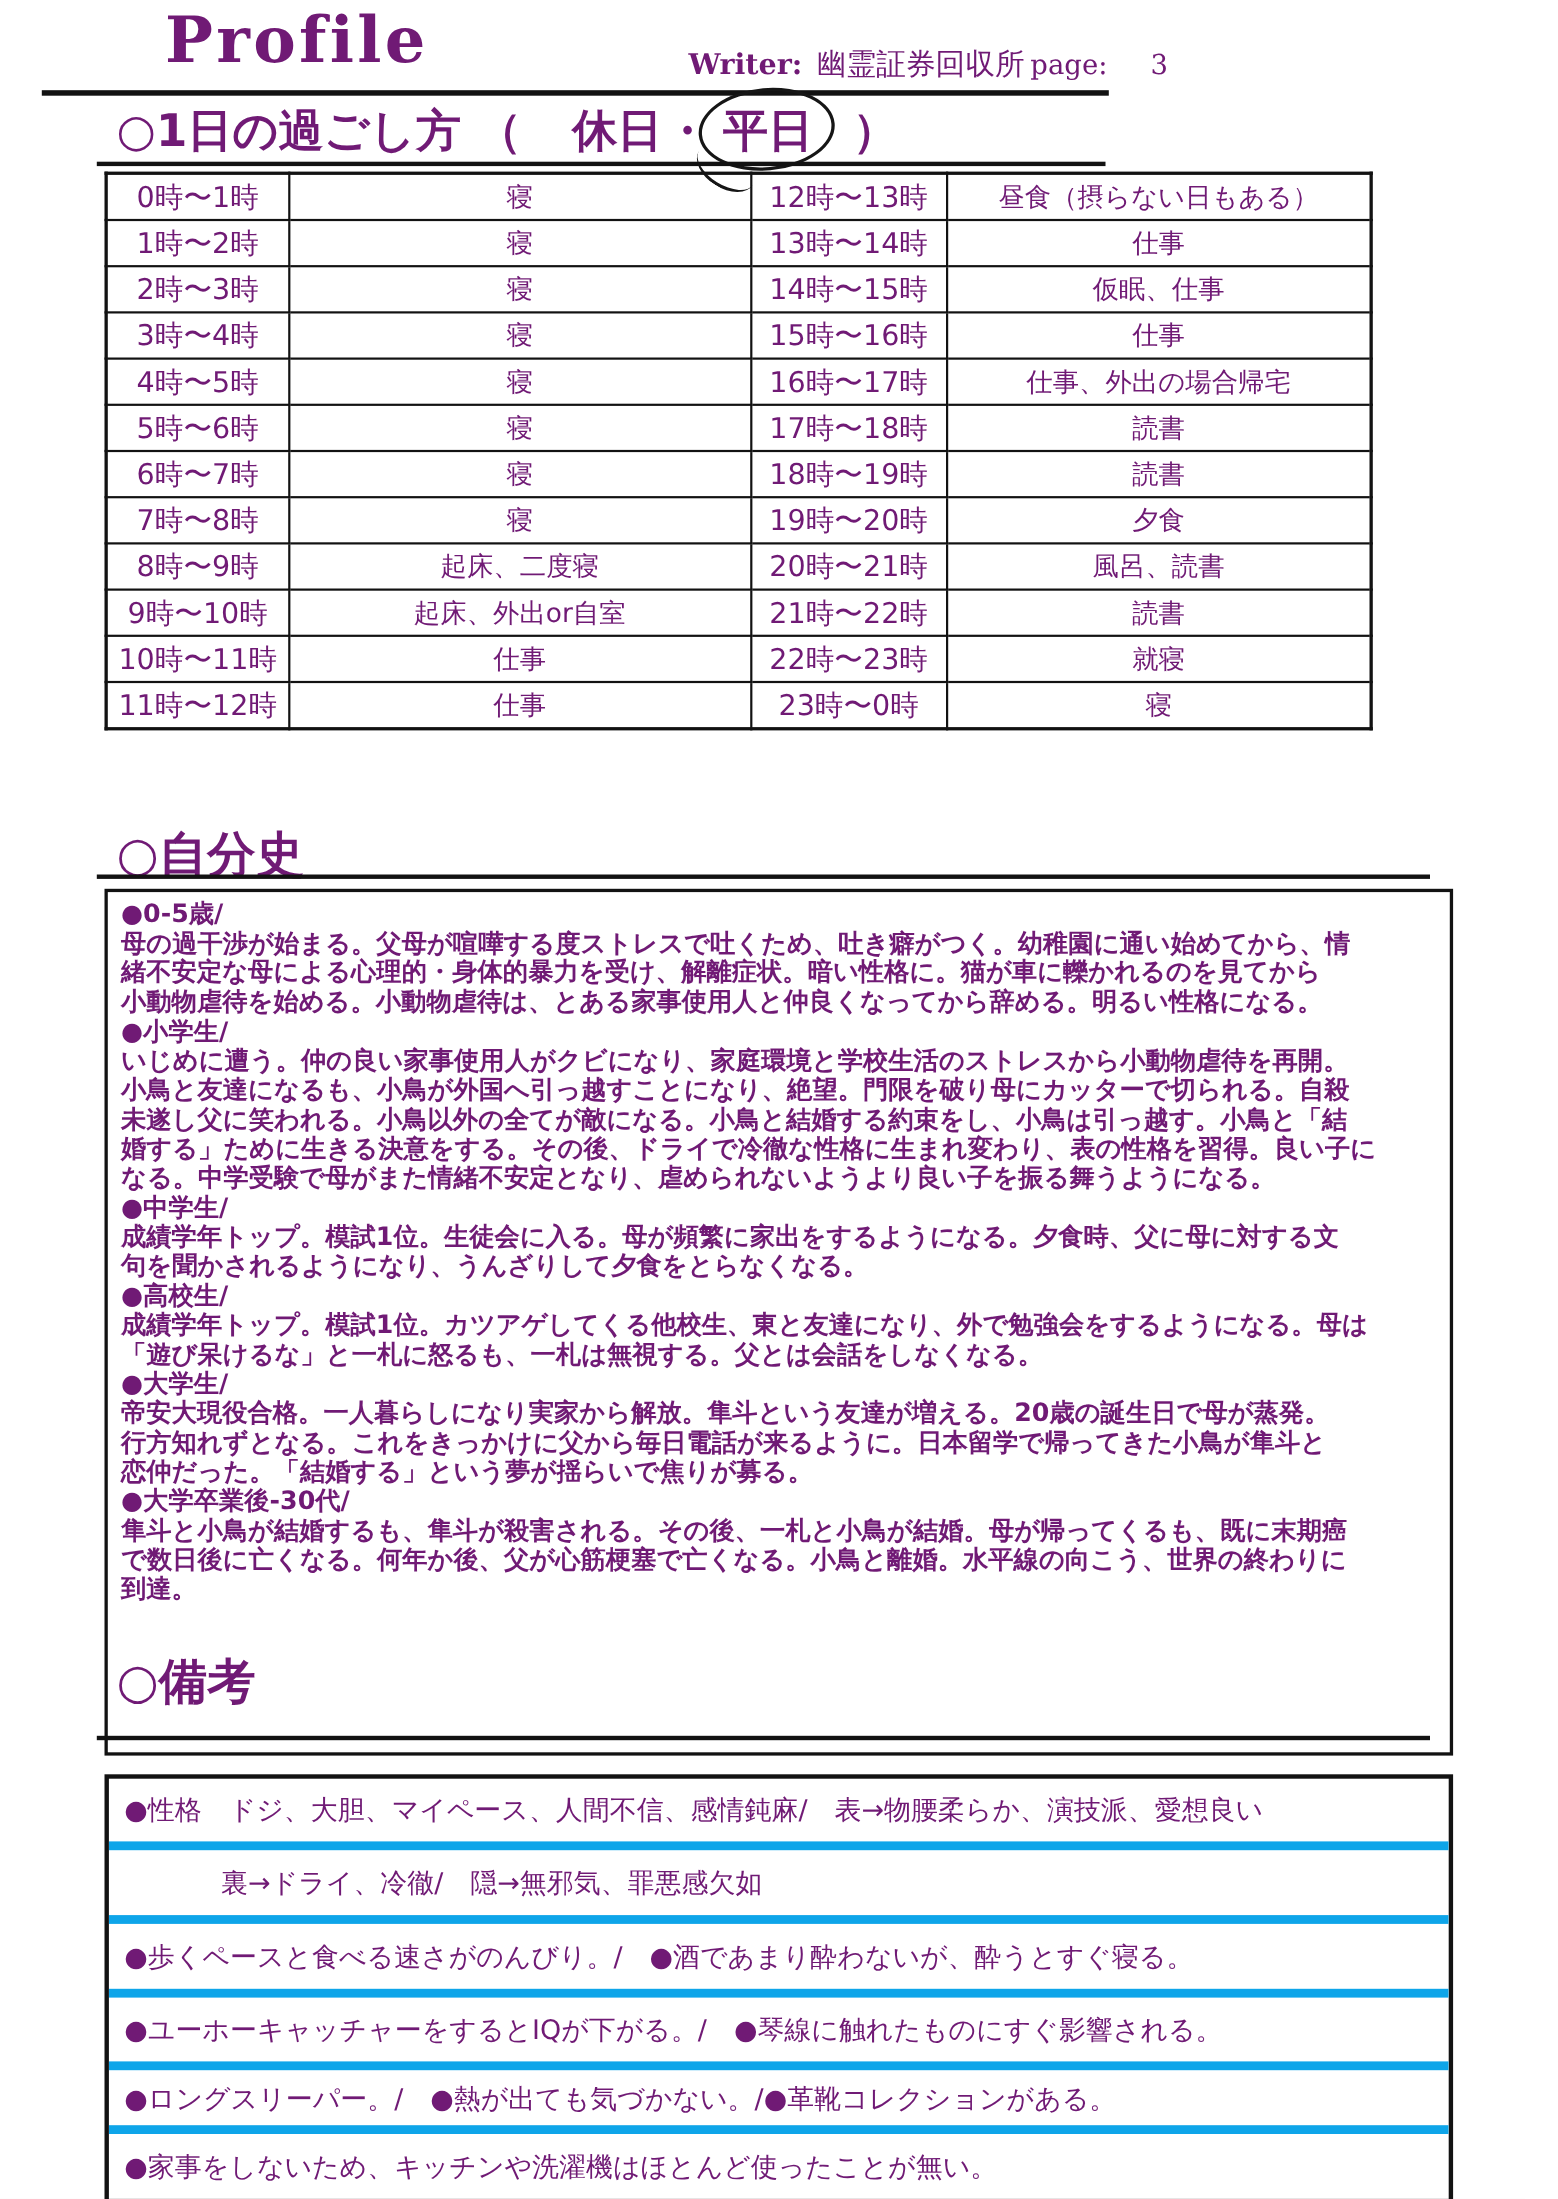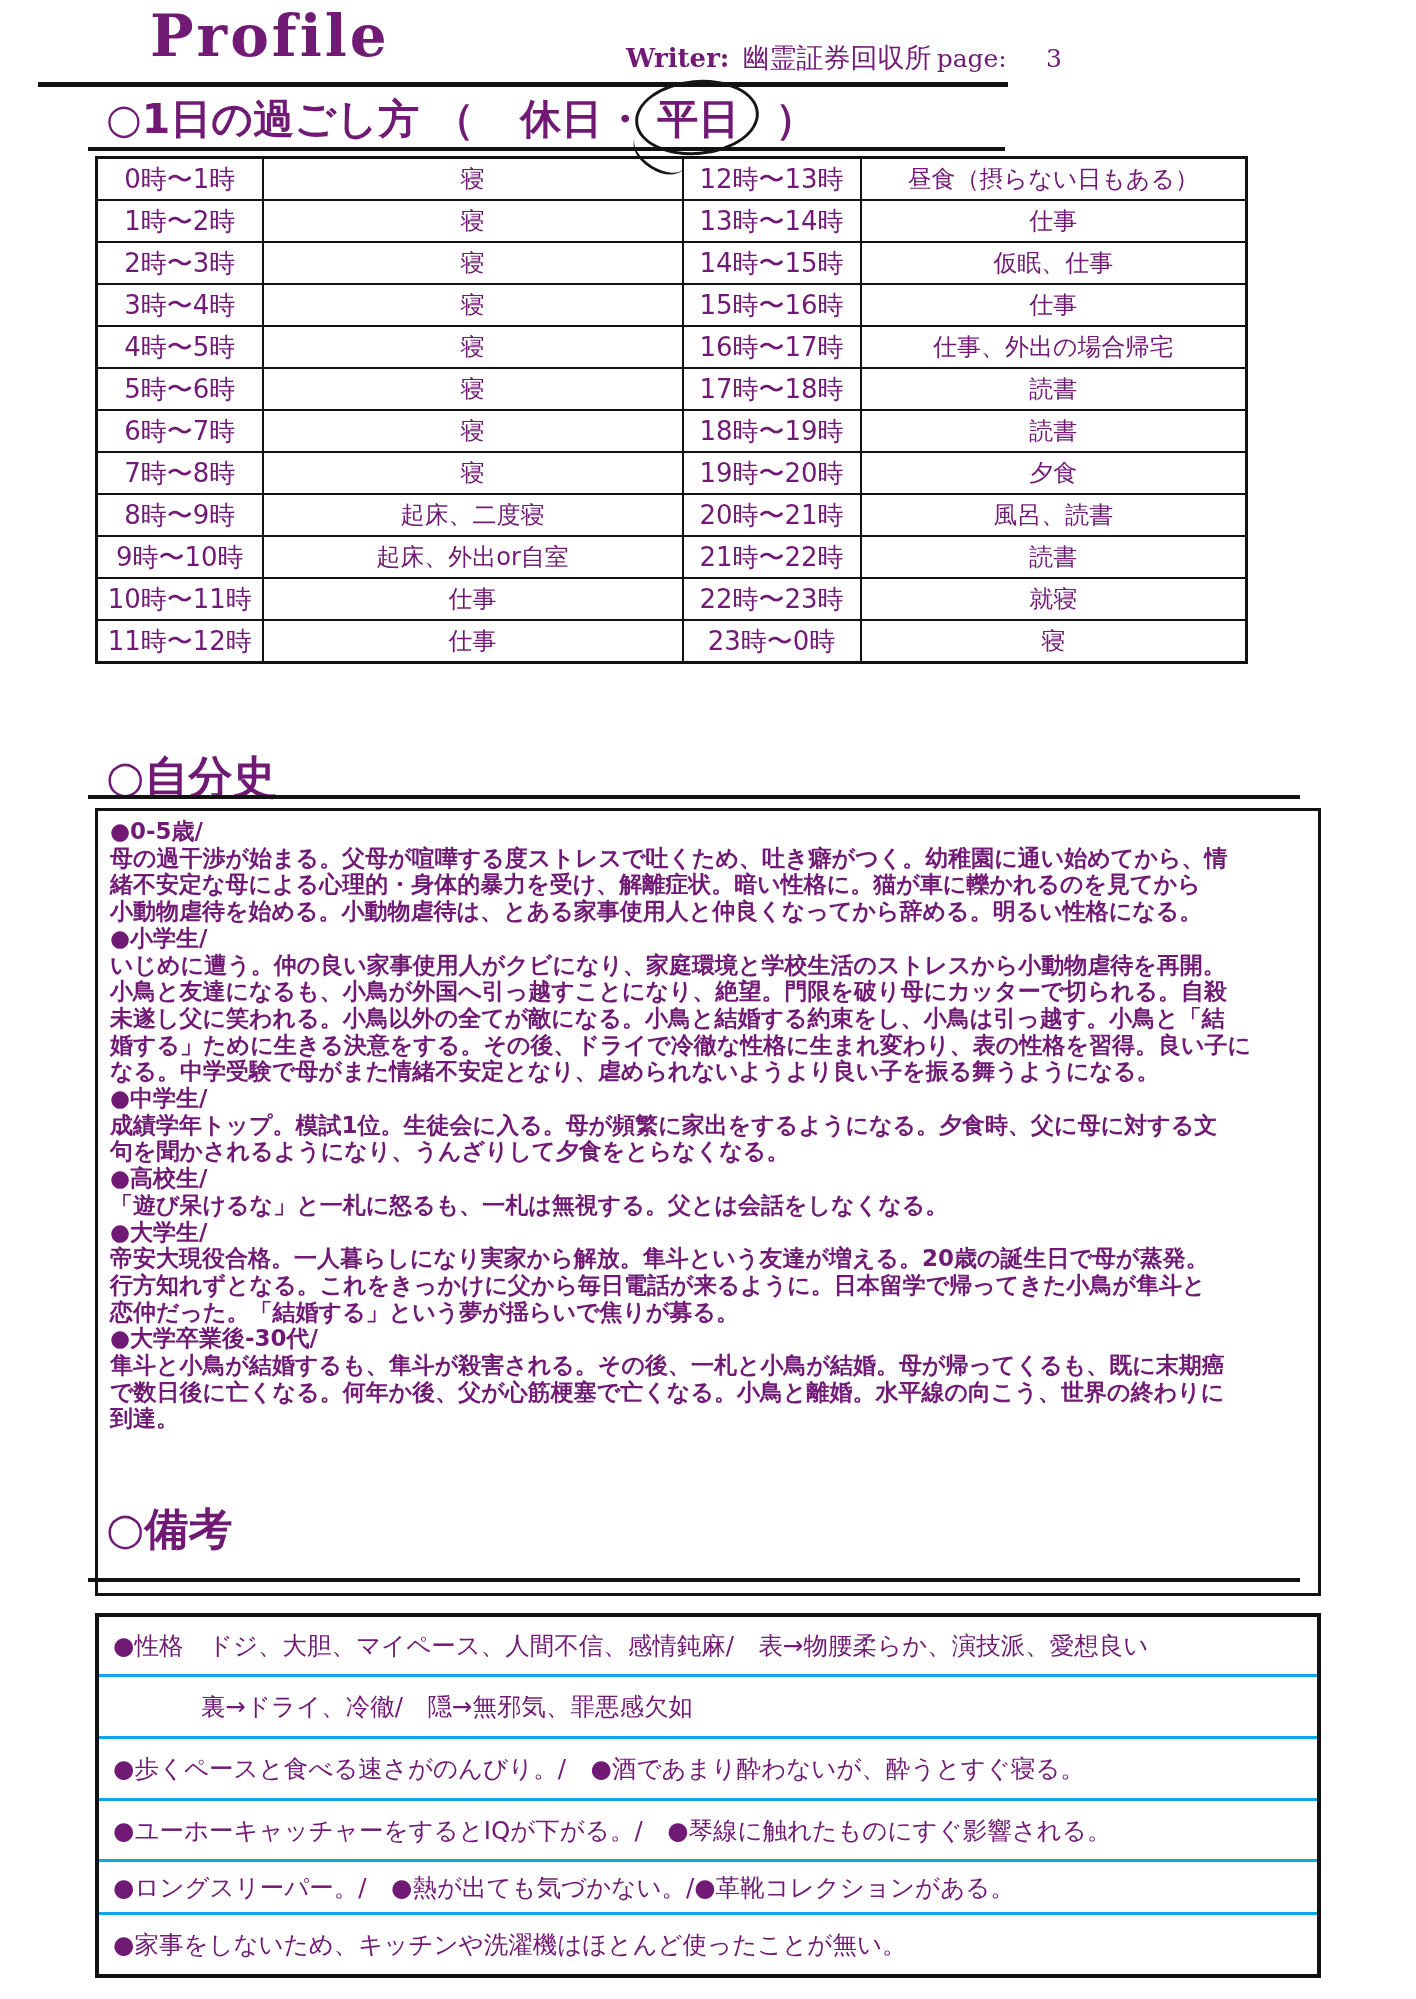--- a/index.html
+++ b/index.html
@@ -69,21 +69,21 @@
   }
   .hl { font-size:23px; line-height:26.7px; white-space:nowrap; }
 
   
   .notes-box {
     position:absolute; left:95px; top:1613px; width:1226px;
     border:4px solid #121212; box-sizing:border-box; overflow:hidden;
   }
   .note-row {
     display:flex; align-items:center; padding:0 14px;
-    font-size:24.5px; white-space:nowrap; border-top:3px solid #0ea5e9;
+    font-size:24.5px; white-space:nowrap; border-top:8px solid #0ea5e9;
   }
   .note-row:nth-child(1){ height:57px; border-top:none; }
   .note-row:nth-child(2){ height:59px; padding-left:102px; }
   .note-row:nth-child(3){ height:59px; }
   .note-row:nth-child(4){ height:58px; }
   .note-row:nth-child(5){ height:50px; }
   .note-row:nth-child(6){ height:59px; }
 </style>
 </head>
 <body>
@@ -198,20 +198,21 @@
     <div class="hl">●小学生/</div>
     <div class="hl">いじめに遭う。仲の良い家事使用人がクビになり、家庭環境と学校生活のストレスから小動物虐待を再開。</div>
     <div class="hl">小鳥と友達になるも、小鳥が外国へ引っ越すことになり、絶望。門限を破り母にカッターで切られる。自殺</div>
     <div class="hl">未遂し父に笑われる。小鳥以外の全てが敵になる。小鳥と結婚する約束をし、小鳥は引っ越す。小鳥と「結</div>
     <div class="hl">婚する」ために生きる決意をする。その後、ドライで冷徹な性格に生まれ変わり、表の性格を習得。良い子に</div>
     <div class="hl">なる。中学受験で母がまた情緒不安定となり、虐められないようより良い子を振る舞うようになる。</div>
     <div class="hl">●中学生/</div>
     <div class="hl">成績学年トップ。模試1位。生徒会に入る。母が頻繁に家出をするようになる。夕食時、父に母に対する文</div>
     <div class="hl">句を聞かされるようになり、うんざりして夕食をとらなくなる。</div>
     <div class="hl">●高校生/</div>
+    <div class="hl">成績学年トップ。模試1位。カツアゲしてくる他校生、東と友達になり、外で勉強会をするようになる。母は</div>
     <div class="hl">「遊び呆けるな」と一札に怒るも、一札は無視する。父とは会話をしなくなる。</div>
     <div class="hl">●大学生/</div>
     <div class="hl">帝安大現役合格。一人暮らしになり実家から解放。隼斗という友達が増える。20歳の誕生日で母が蒸発。</div>
     <div class="hl">行方知れずとなる。これをきっかけに父から毎日電話が来るように。日本留学で帰ってきた小鳥が隼斗と</div>
     <div class="hl">恋仲だった。「結婚する」という夢が揺らいで焦りが募る。</div>
     <div class="hl">●大学卒業後-30代/</div>
     <div class="hl">隼斗と小鳥が結婚するも、隼斗が殺害される。その後、一札と小鳥が結婚。母が帰ってくるも、既に末期癌</div>
     <div class="hl">で数日後に亡くなる。何年か後、父が心筋梗塞で亡くなる。小鳥と離婚。水平線の向こう、世界の終わりに</div>
     <div class="hl">到達。</div>
   </div>

